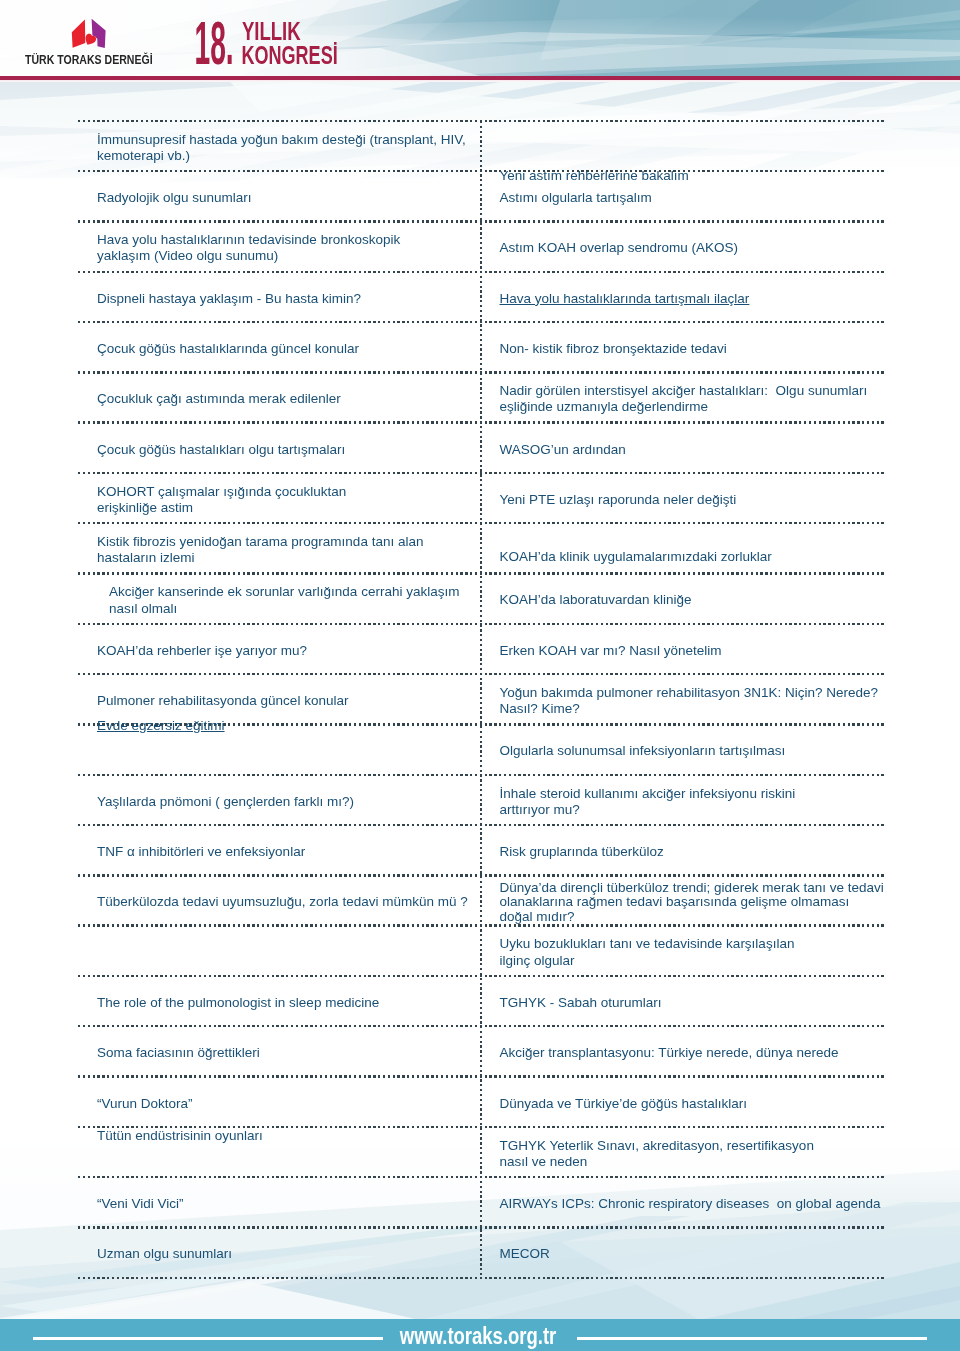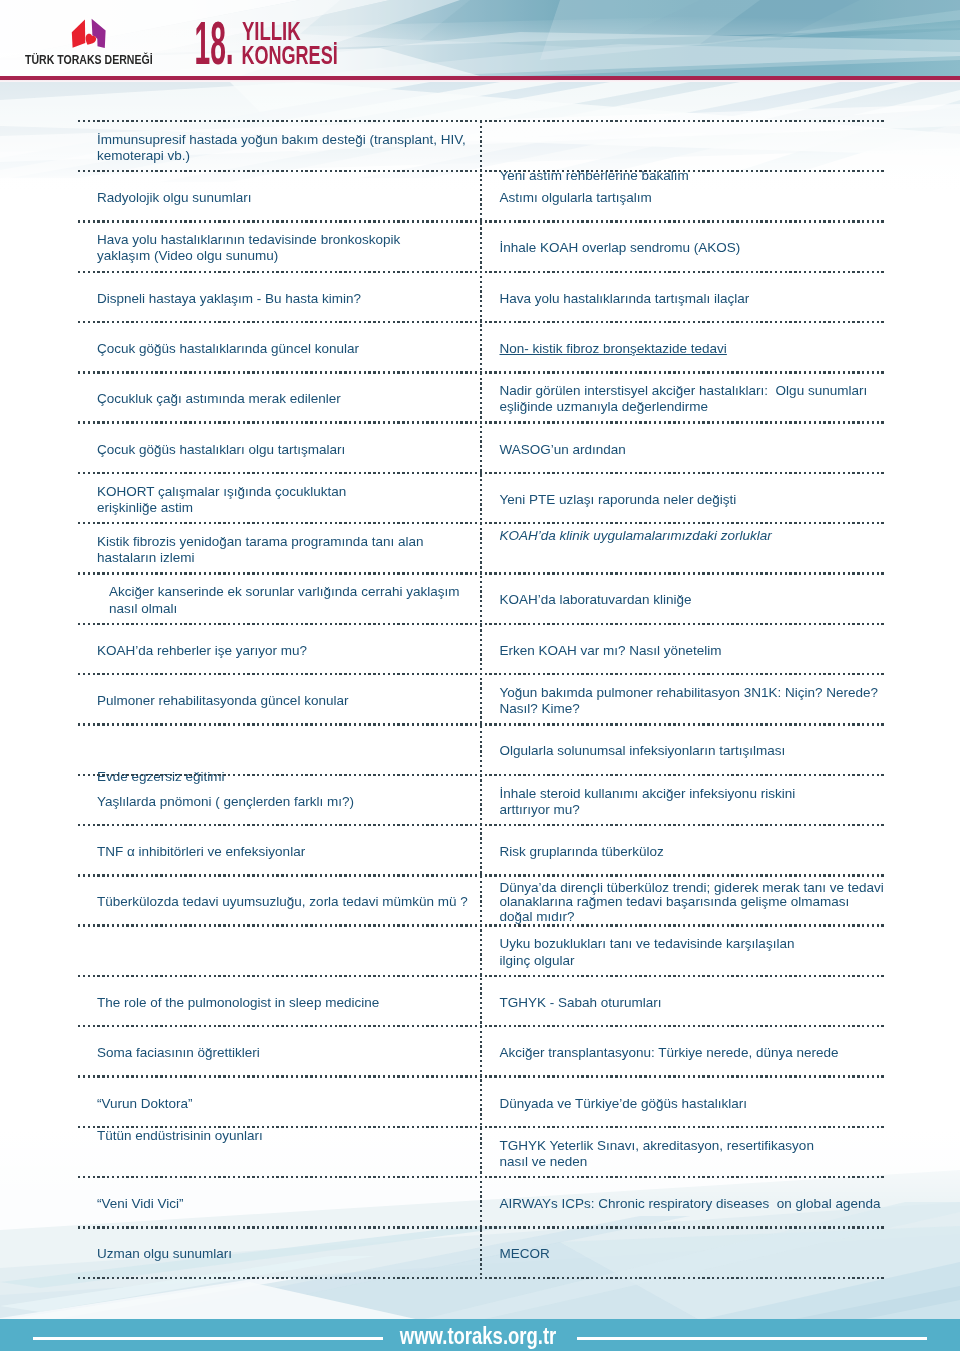--- a/index.html
+++ b/index.html
@@ -188,34 +188,34 @@
       </div>
       <div class="cell c2" style="line-height: 16.2px; top: 190.024px;">
         <span class="ln">Astımı olgularla tartışalım</span>
       </div>
       <div class="hsep" style="top: 220.209px;"></div>
       <div class="cell c1" style="line-height: 16.2px; top: 232.228px;">
         <span class="ln">Hava yolu hastalıklarının tedavisinde bronkoskopik</span>
         <span class="ln">yaklaşım (Video olgu sunumu)</span>
       </div>
       <div class="cell c2" style="line-height: 16.2px; top: 240.328px;">
-        <span class="ln">İnhale KOAH overlap sendromu (AKOS)</span>
+        <span class="ln">Astım KOAH overlap sendromu (AKOS)</span>
       </div>
       <div class="hsep" style="top: 270.513px;"></div>
       <div class="cell c1" style="line-height: 16.2px; top: 290.633px;">
         <span class="ln">Dispneli hastaya yaklaşım - Bu hasta kimin?</span>
       </div>
-      <div class="cell c2" style="line-height: 16.2px; top: 290.633px;">
+      <div class="cell c2" style="line-height: 16.2px; top: 290.633px; text-decoration: underline;">
         <span class="ln">Hava yolu hastalıklarında tartışmalı ilaçlar</span>
       </div>
       <div class="hsep" style="top: 320.817px;"></div>
       <div class="cell c1" style="line-height: 16.2px; top: 340.937px;">
         <span class="ln">Çocuk göğüs hastalıklarında güncel konular</span>
       </div>
-      <div class="cell c2" style="line-height: 16.2px; top: 340.937px; text-decoration: underline;">
+      <div class="cell c2" style="line-height: 16.2px; top: 340.937px;">
         <span class="ln">Non- kistik fibroz bronşektazide tedavi</span>
       </div>
       <div class="hsep" style="top: 371.122px;"></div>
       <div class="cell c1" style="line-height: 16.2px; top: 391.241px;">
         <span class="ln">Çocukluk çağı astımında merak edilenler</span>
       </div>
       <div class="cell c2" style="line-height: 16.2px; top: 383.141px;">
         <span class="ln">Nadir görülen interstisyel akciğer hastalıkları:  Olgu sunumları</span>
         <span class="ln">eşliğinde uzmanıyla değerlendirme</span>
       </div>
@@ -232,21 +232,21 @@
       </div>
       <div class="cell c1" style="line-height: 16.2px; top: 483.75px;">
         <span class="ln">KOHORT çalışmalar ışığında çocukluktan</span>
         <span class="ln">erişkinliğe astim</span>
       </div>
       <div class="hsep" style="top: 522.035px;"></div>
       <div class="cell c1" style="line-height: 16.2px; top: 534.054px;">
         <span class="ln">Kistik fibrozis yenidoğan tarama programında tanı alan</span>
         <span class="ln">hastaların izlemi</span>
       </div>
-      <div class="cell c2" style="line-height: 16.2px; top: 528px; font-style: italic;">
+      <div class="cell c2" style="line-height: 16.2px; top: 549px;">
         <span class="ln">KOAH’da klinik uygulamalarımızdaki zorluklar</span>
       </div>
       <div class="hsep" style="top: 572.339px;"></div>
       <div class="cell c1" style="line-height: 16.2px; top: 584.359px; margin-left: 12px;">
         <span class="ln">Akciğer kanserinde ek sorunlar varlığında cerrahi yaklaşım</span>
         <span class="ln">nasıl olmalı</span>
       </div>
       <div class="cell c2" style="line-height: 16.2px; top: 592.459px;">
         <span class="ln">KOAH’da laboratuvardan kliniğe</span>
       </div>
@@ -259,21 +259,21 @@
       </div>
       <div class="hsep" style="top: 672.948px;"></div>
       <div class="cell c1" style="line-height: 16.2px; top: 693.067px;">
         <span class="ln">Pulmoner rehabilitasyonda güncel konular</span>
       </div>
       <div class="cell c2" style="line-height: 16.2px; top: 684.967px;">
         <span class="ln">Yoğun bakımda pulmoner rehabilitasyon 3N1K: Niçin? Nerede?</span>
         <span class="ln">Nasıl? Kime?</span>
       </div>
       <div class="hsep" style="top: 723.252px;"></div>
-      <div class="cell c1" style="line-height: 16.2px; top: 769px;">
+      <div class="cell c1" style="line-height: 16.2px; top: 718px; text-decoration: underline;">
         <span class="ln">Evde egzersiz eğitimi</span>
       </div>
       <div class="cell c2" style="line-height: 16.2px; top: 743.372px;">
         <span class="ln">Olgularla solunumsal infeksiyonların tartışılması</span>
       </div>
       <div class="hsep" style="top: 773.557px;"></div>
       <div class="cell c1" style="line-height: 16.2px; top: 793.676px;">
         <span class="ln">Yaşlılarda pnömoni ( gençlerden farklı mı?)</span>
       </div>
       <div class="cell c2" style="line-height: 16.2px; top: 785.576px;">

